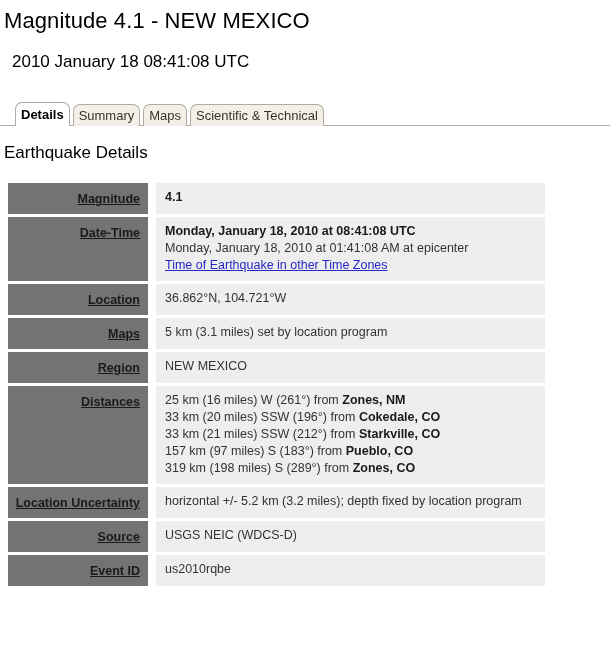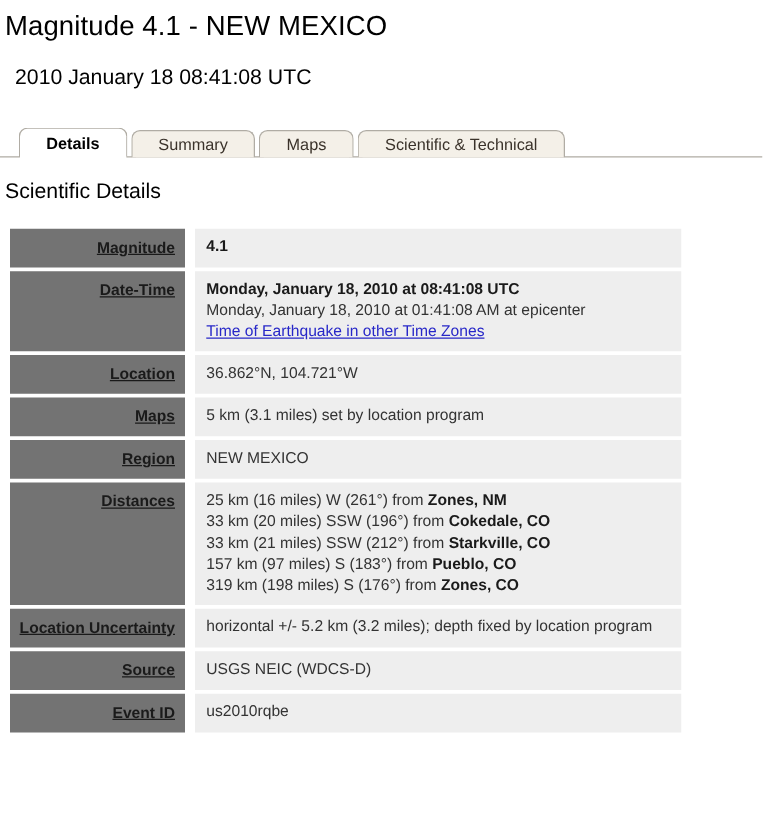--- a/index.html
+++ b/index.html
@@ -53,21 +53,21 @@
     position: relative;
     display: flex;
     align-items: flex-end;
     height: 27px;
     z-index: 2;
   }
   .tab {
     position: relative;
     height: 22px;
     line-height: 21px;
-    padding: 0 21px;
+    padding: 0 5px;
     margin-right: 3px;
     font-size: 13px;
     color: #3a322a;
     background: #f4f0e8;
     border: 1px solid #b0aca4;
     border-bottom: none;
     border-radius: 7px 7px 0 0;
     box-sizing: border-box;
     white-space: nowrap;
     cursor: pointer;
@@ -159,21 +159,21 @@
 <div class="tabbar">
   <div class="tabs">
     <div class="tab active">Details</div>
     <div class="tab">Summary</div>
     <div class="tab">Maps</div>
     <div class="tab">Scientific &amp; Technical</div>
   </div>
   <div class="tabbar-rule"></div>
 </div>
 
-<h3 class="section-title">Scientific Details</h3>
+<h3 class="section-title">Earthquake Details</h3>
 
 <table class="details-table">
   <tbody>
     <tr>
       <td class="cell-label">
         <span class="label-text">Magnitude</span>
       </td>
       <td class="cell-spacer"></td>
       <td class="cell-value">
         <div class="line strong">4.1</div>
@@ -225,21 +225,21 @@
     <tr>
       <td class="cell-label">
         <span class="label-text">Distances</span>
       </td>
       <td class="cell-spacer"></td>
       <td class="cell-value">
         <div class="line"><span>25 km (16 miles) W (261°) from </span><span class="strong">Zones, NM</span></div>
         <div class="line"><span>33 km (20 miles) SSW (196°) from </span><span class="strong">Cokedale, CO</span></div>
         <div class="line"><span>33 km (21 miles) SSW (212°) from </span><span class="strong">Starkville, CO</span></div>
         <div class="line"><span>157 km (97 miles) S (183°) from </span><span class="strong">Pueblo, CO</span></div>
-        <div class="line"><span>319 km (198 miles) S (176°) from </span><span class="strong">Zones, CO</span></div>
+        <div class="line"><span>319 km (198 miles) S (289°) from </span><span class="strong">Zones, CO</span></div>
       </td>
     </tr>
 
     <tr>
       <td class="cell-label">
         <span class="label-text">Location Uncertainty</span>
       </td>
       <td class="cell-spacer"></td>
       <td class="cell-value">
         <div class="line">horizontal +/- 5.2 km (3.2 miles); depth fixed by location program</div>

